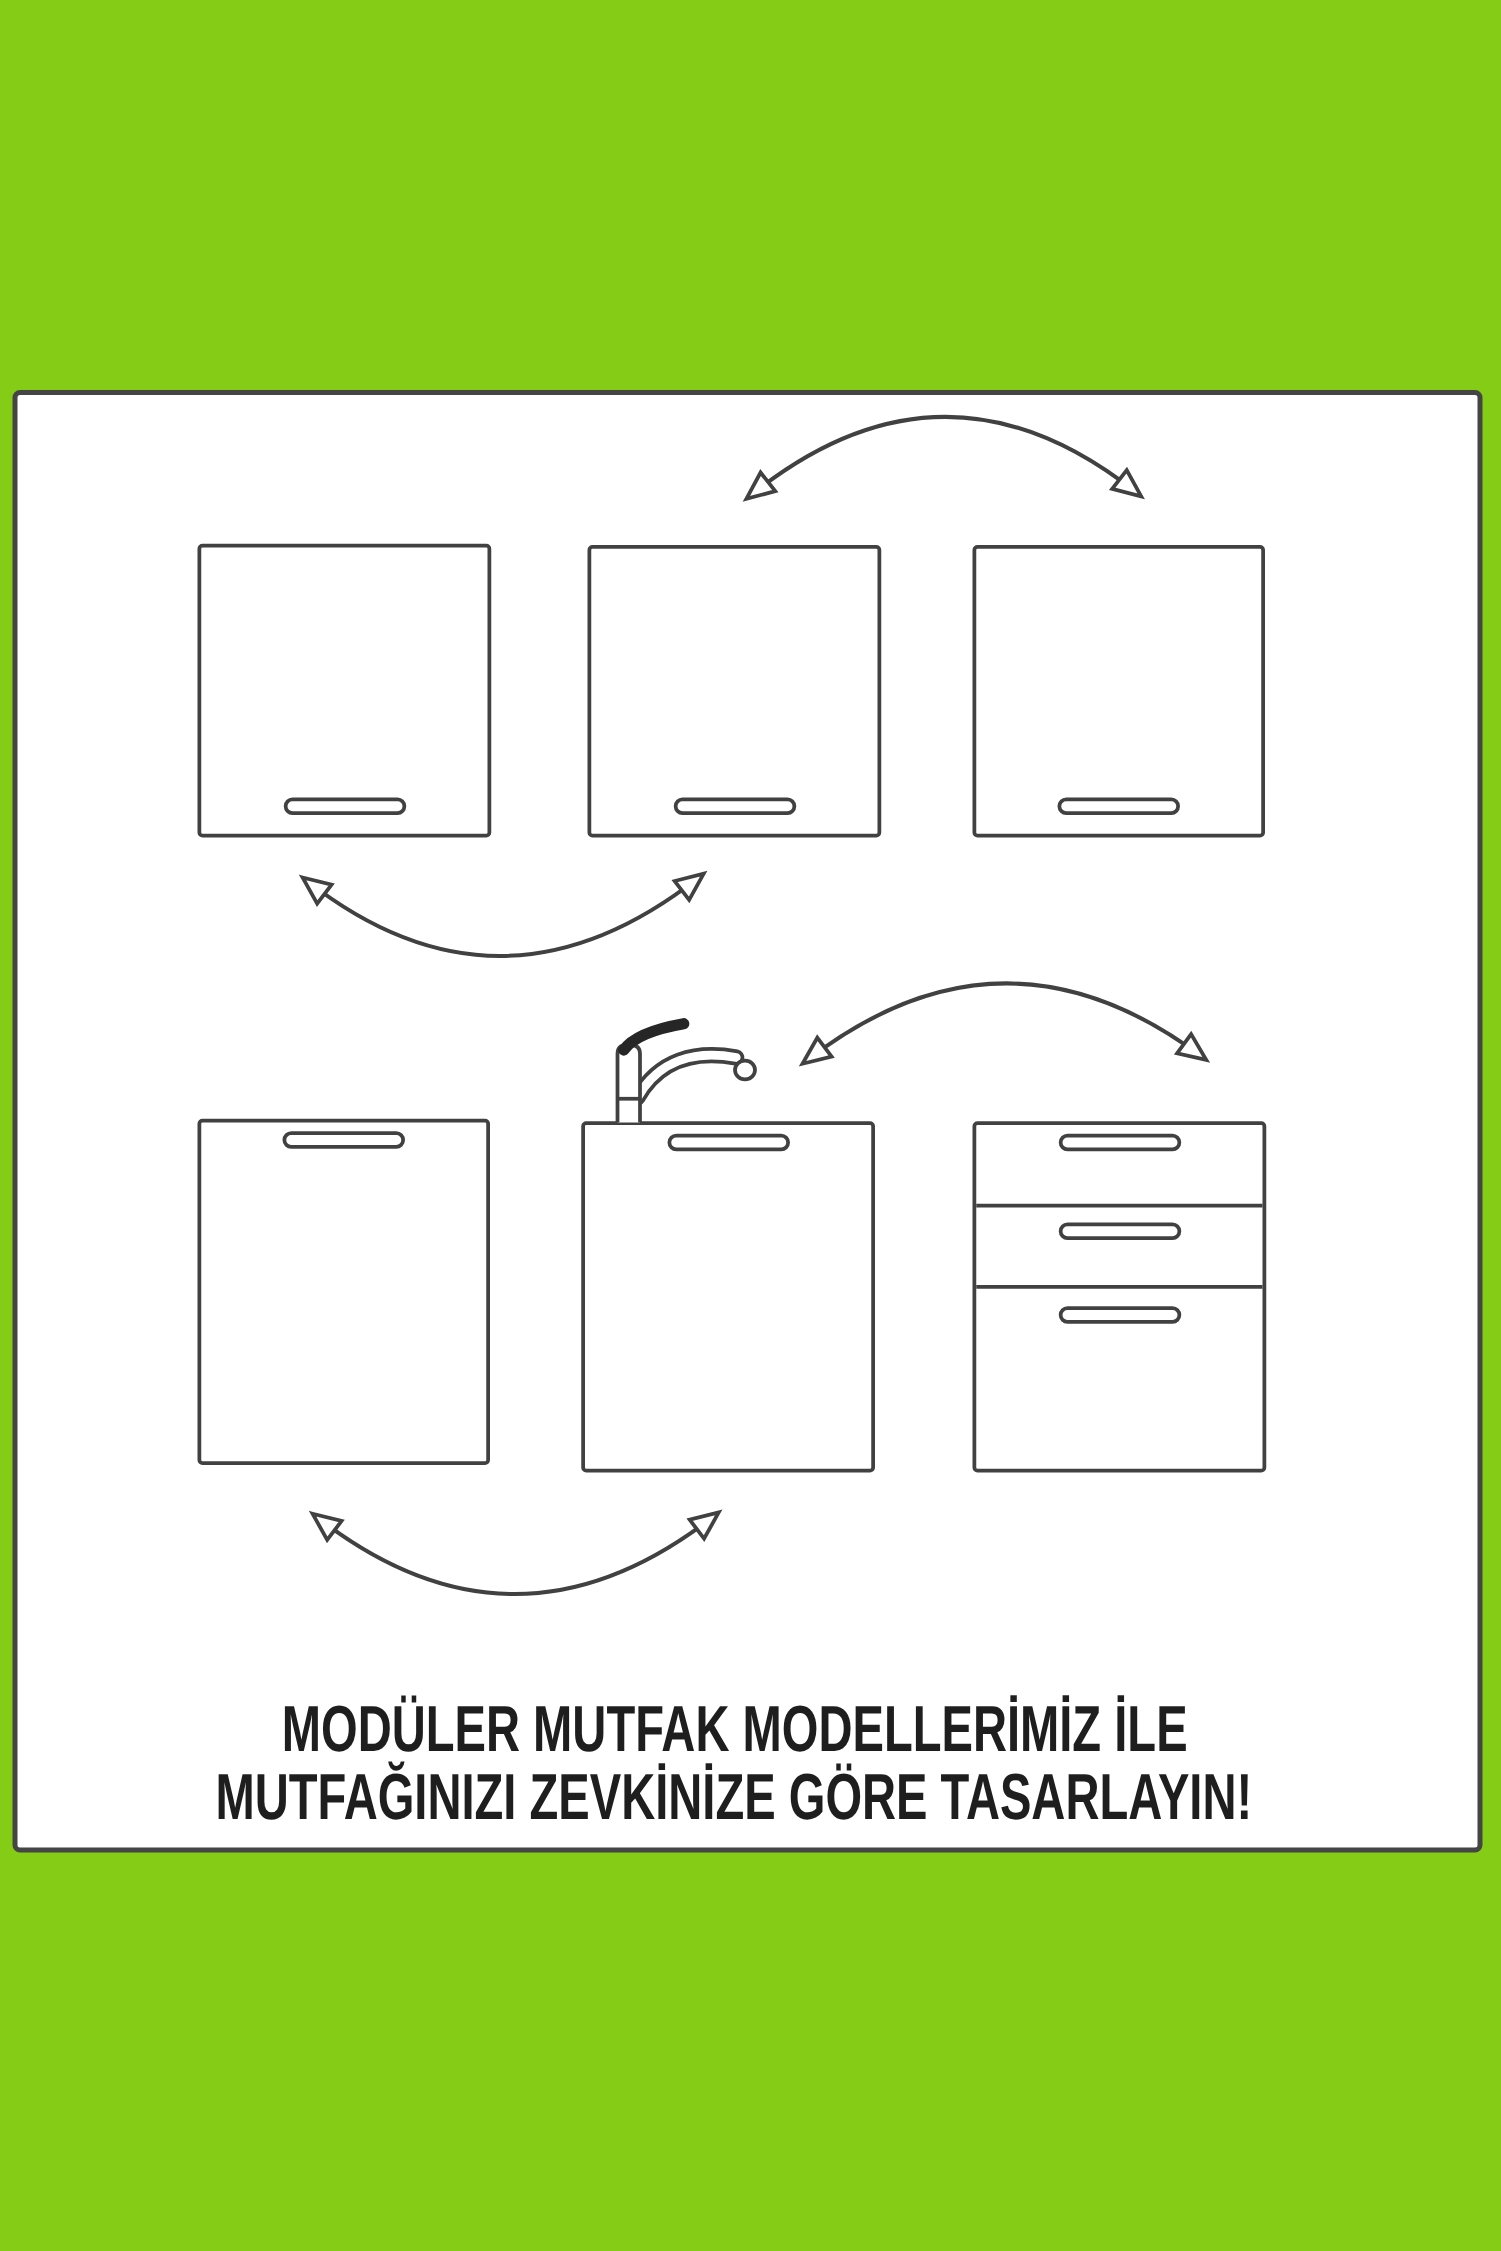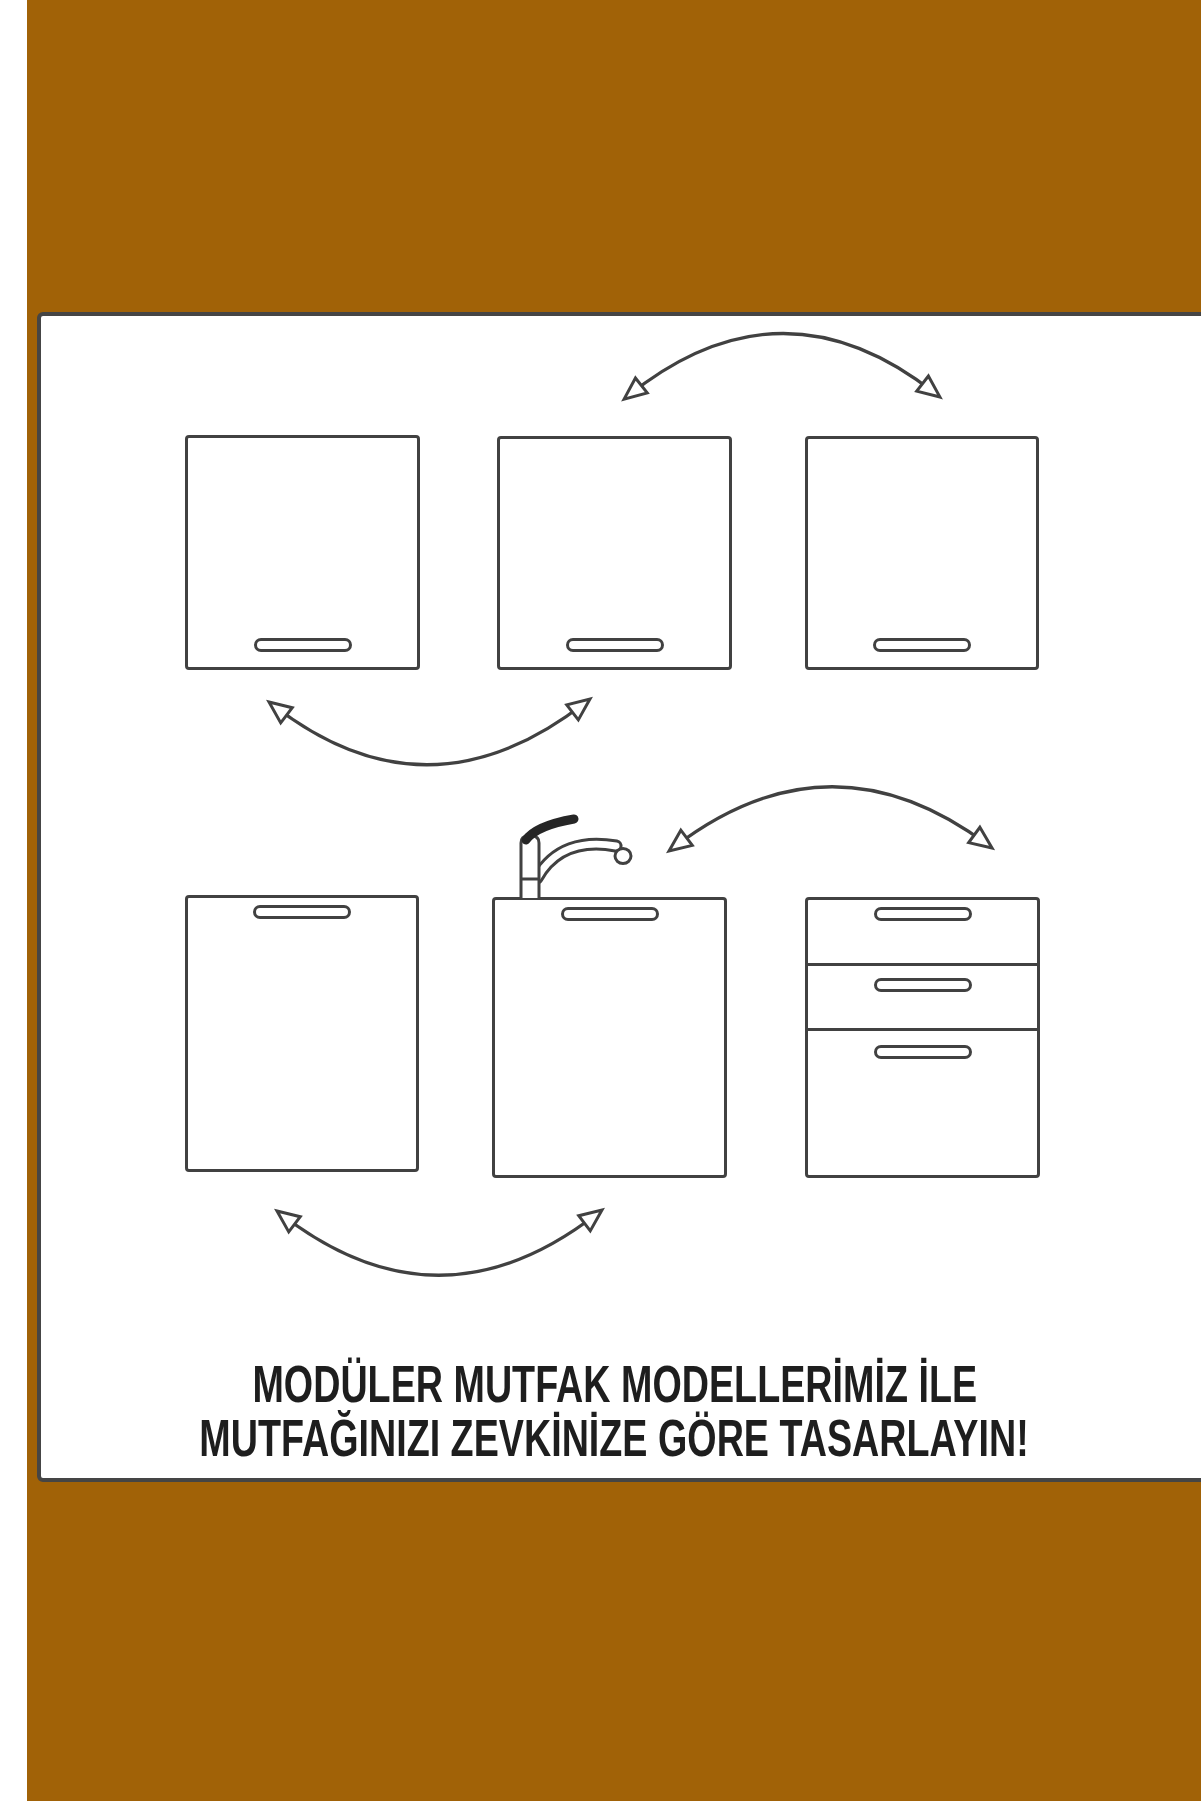--- a/index.html
+++ b/index.html
@@ -3,21 +3,21 @@
 <meta charset="utf-8">
 <style>
   html, body { margin: 0; padding: 0; }
   body {
     width: 1201px; height: 1801px;
     background: #ffffff;
     position: relative;
     overflow: hidden;
     font-family: "Liberation Sans", sans-serif;
   }
-  .page { position: absolute; inset: 0; background: #a16207; margin-left: 27px; }
+  .page { position: absolute; inset: 0; background: #84cc16; }
 
   .frame {
     position: absolute;
     left: 10px; top: 312px;
     width: 1176px; height: 1170px;
     border: 4px solid #454545;
     border-radius: 6px;
     box-sizing: border-box;
     background: #ffffff;
   }

